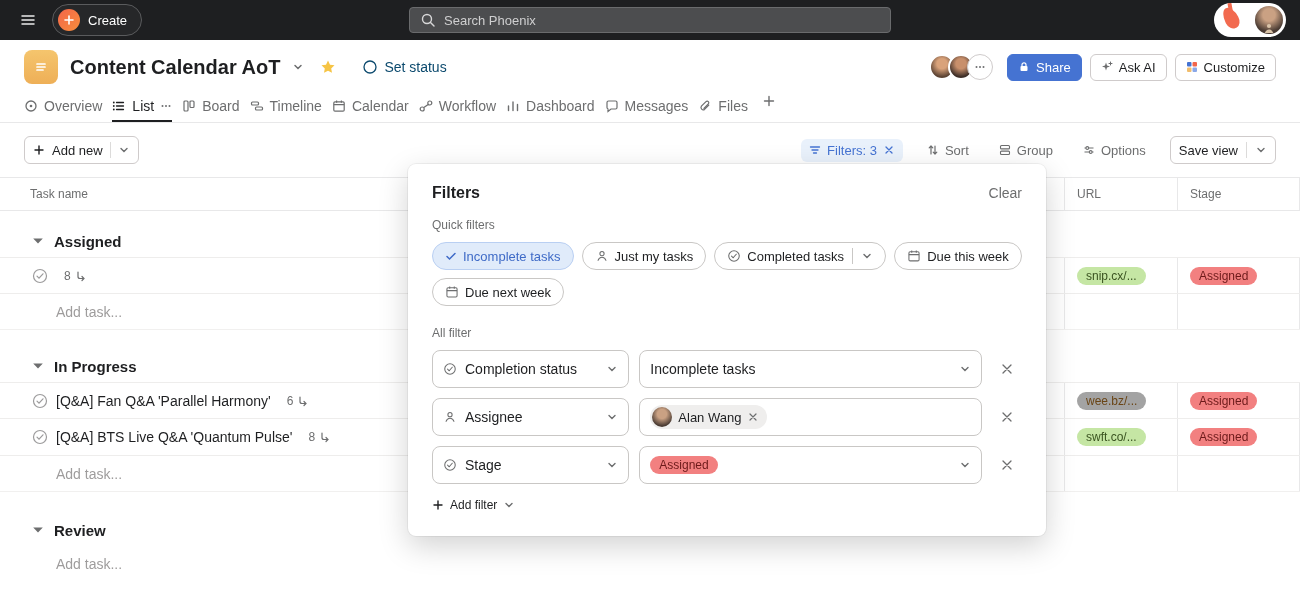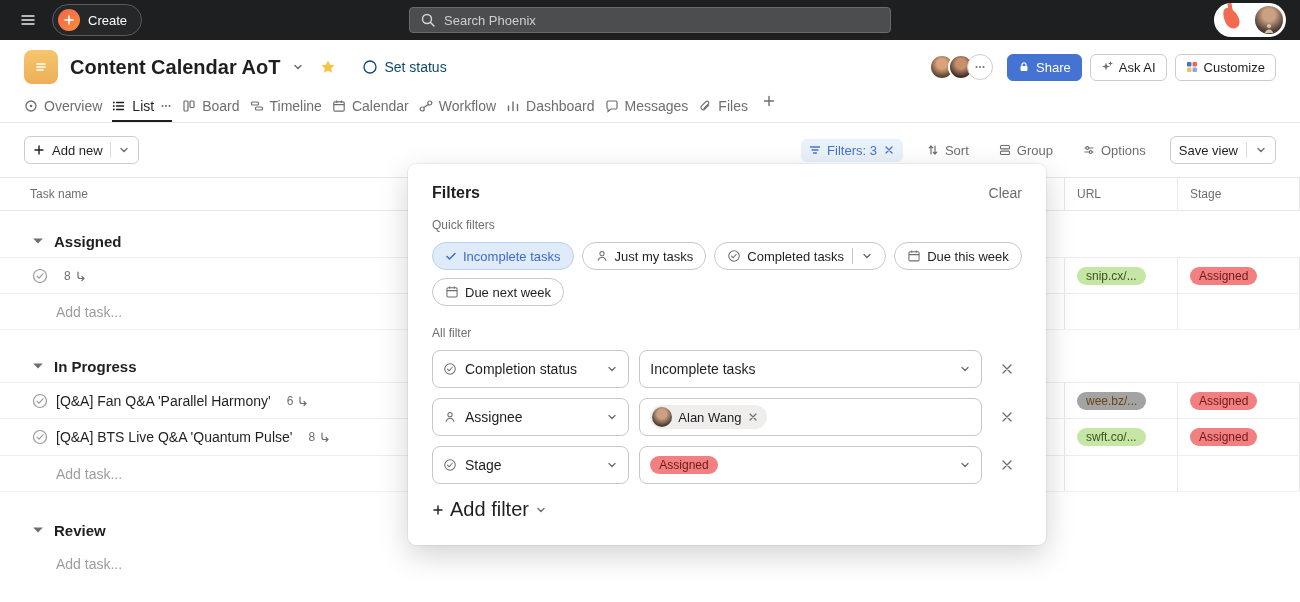--- a/index.html
+++ b/index.html
@@ -94,21 +94,21 @@
   .filter-row{display:flex;align-items:center;gap:10px;margin-bottom:10px;}
   .select{display:flex;align-items:center;gap:8px;height:38px;border:1px solid #c9c7c5;border-radius:8px;padding:0 10px;font-size:14px;background:#fff;}
   .select .sp{flex:1;}
   .select .sicon{color:#6d6e6f;}
   .select.field{width:198px;}
   .select.value{width:344px;}
   .remove-x{width:30px;height:30px;display:flex;align-items:center;justify-content:center;color:#6d6e6f;border-radius:6px;}
   .person-chip{display:flex;align-items:center;gap:6px;background:#efeeed;border-radius:12px;padding:2px 8px 2px 2px;font-size:13px;}
   .person-chip .pavatar{width:20px;height:20px;border-radius:50%;background:radial-gradient(circle at 50% 35%, #caa183 28%, #4a3b33 72%);flex:none;}
   .person-chip .px{color:#6d6e6f;}
-  .add-filter{display:flex;align-items:center;gap:6px;font-size:20px;font-weight:500;color:#1e1f21;margin-top:14px;}
+  .add-filter{display:flex;align-items:center;gap:6px;font-size:12px;font-weight:500;color:#1e1f21;margin-top:14px;}
   .chev{color:#6d6e6f;}
 </style>
 </head>
 <body>
 
 <header class="topbar">
   <button class="hamburger">
     <svg class="ic16" viewBox="0 0 16 16">
         <path d="M2 4h12M2 8h12M2 12h12" stroke="currentColor" stroke-width="1.5" stroke-linecap="round" fill="none"></path>
       </svg>

